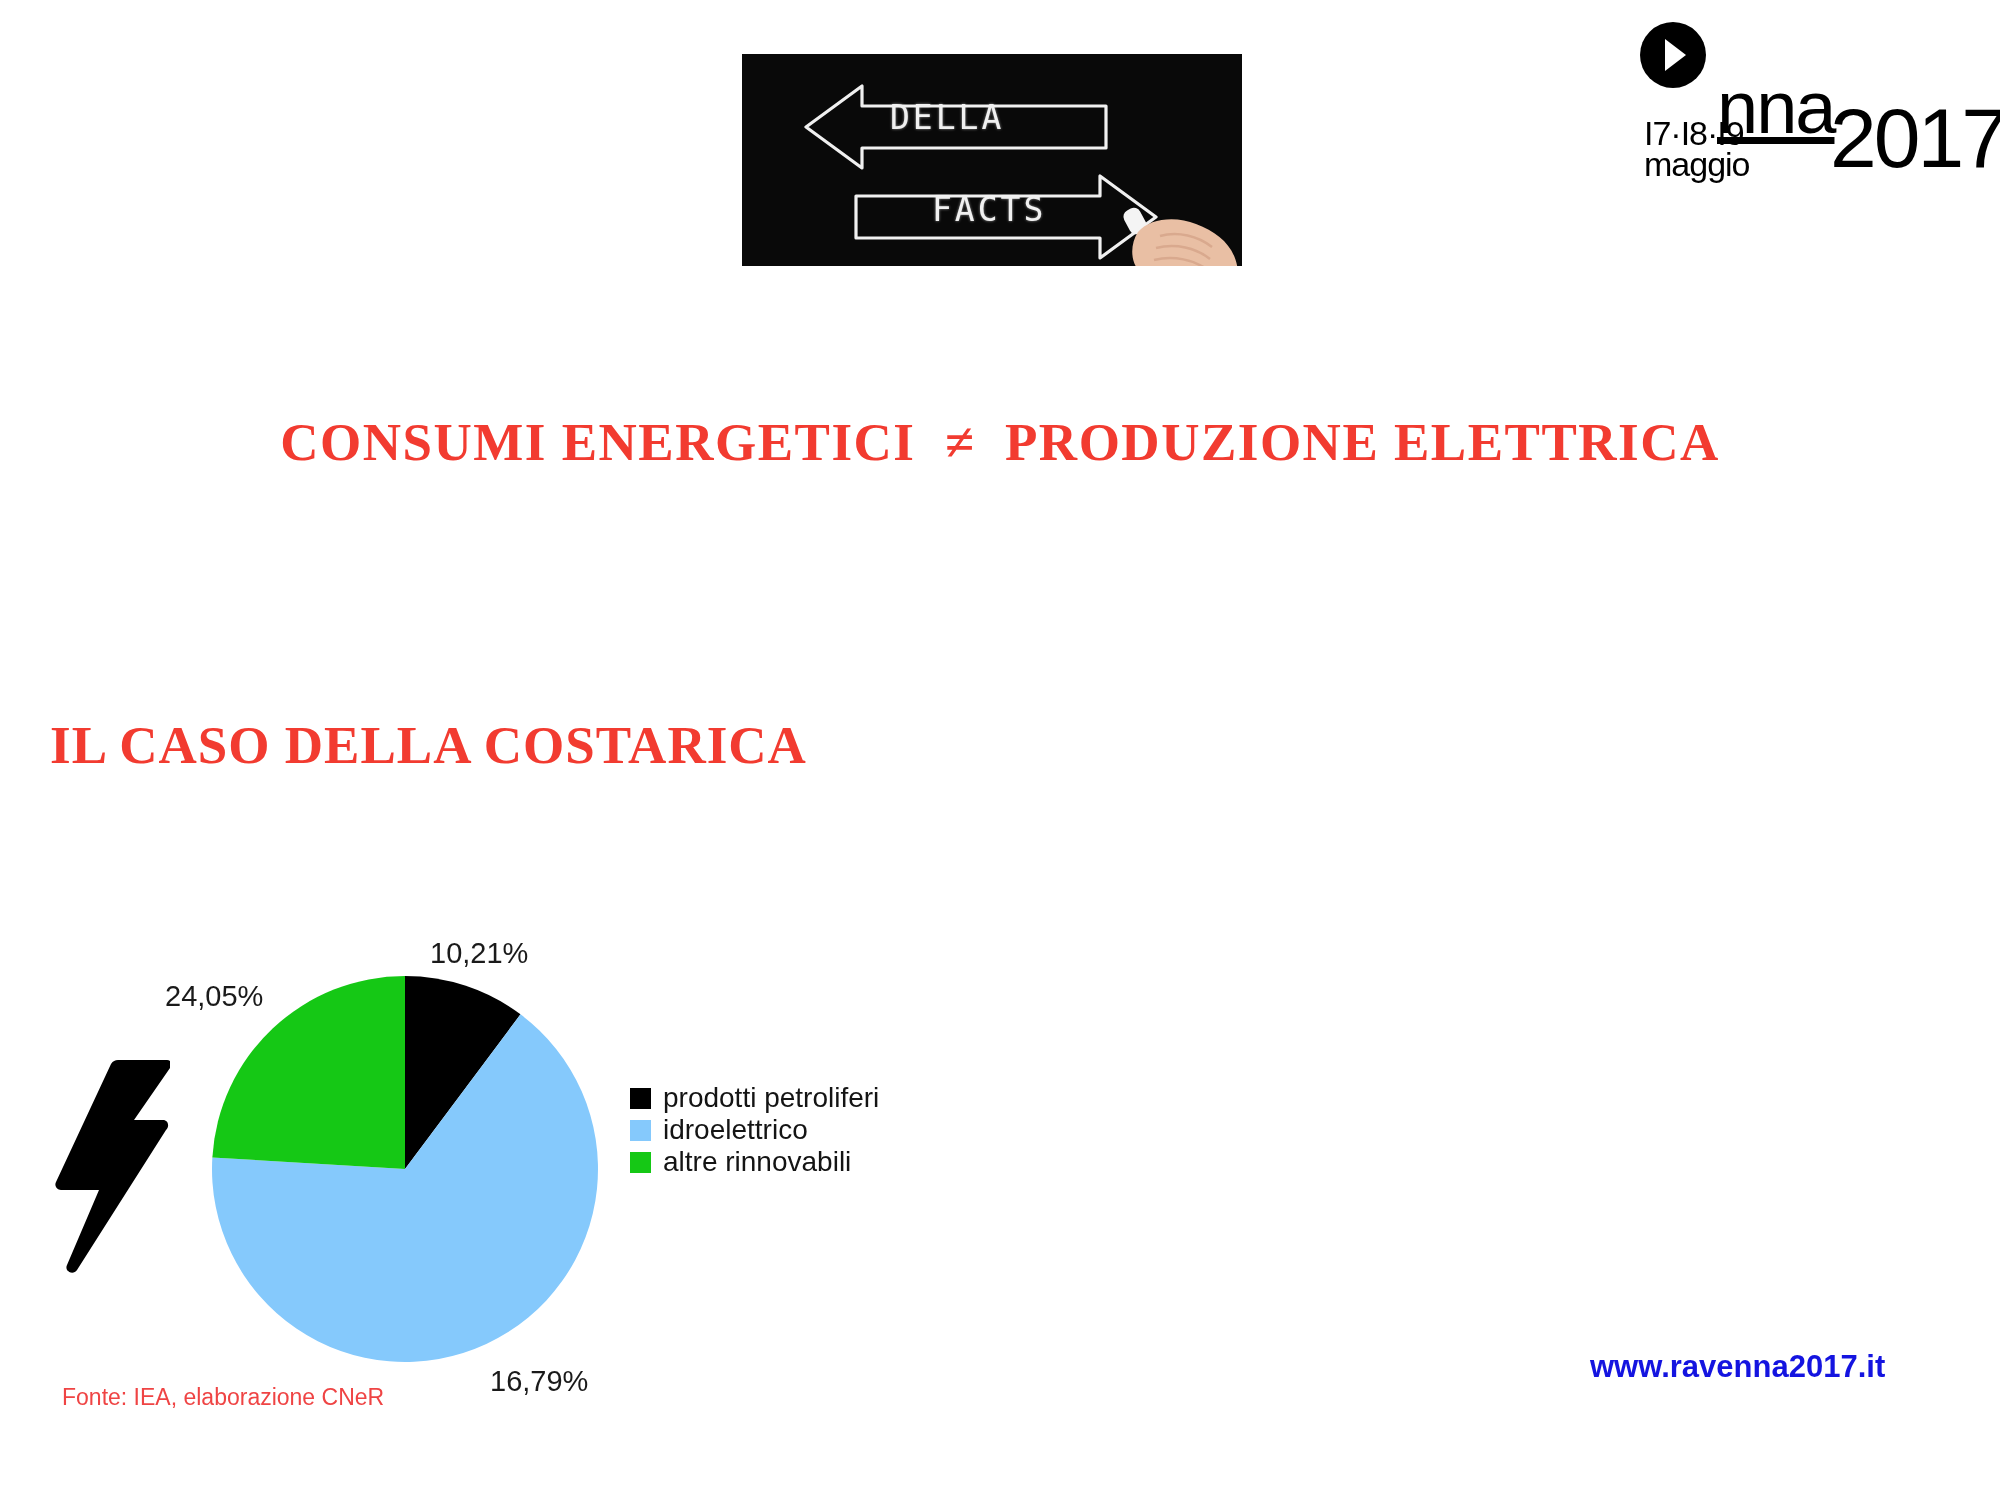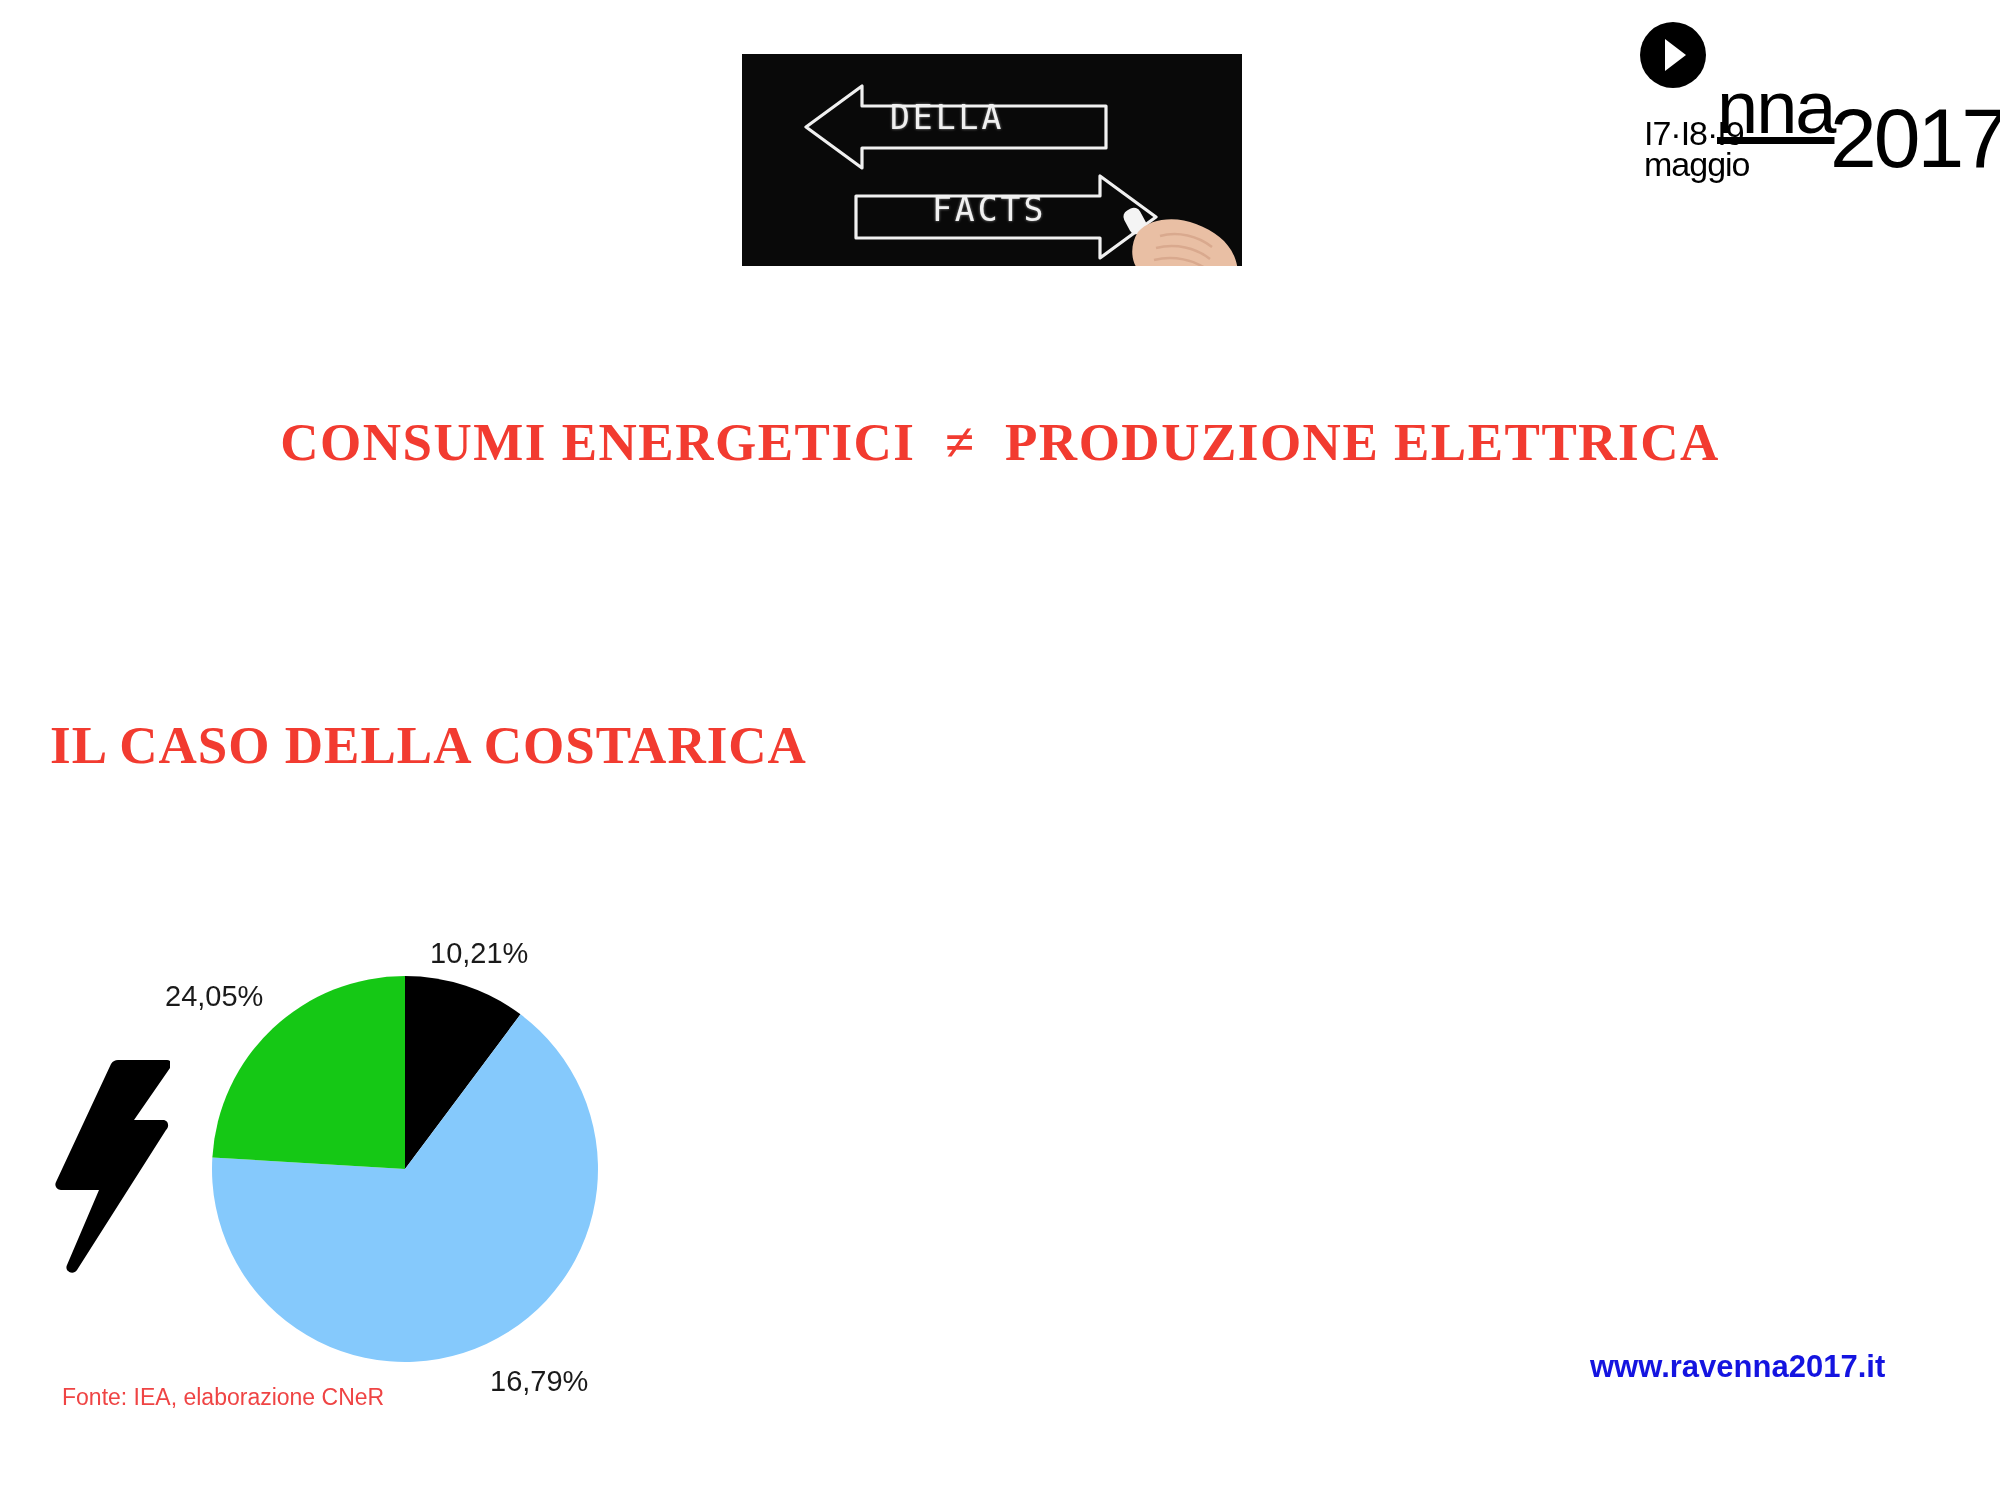--- a/index.html
+++ b/index.html
@@ -261,16 +261,30 @@
 
     <path id="slice-1" d="M 195 195 L 310.49 40.37 A 193 193 0 1 1 2.34 183.49 Z" fill="#85C9FC"></path>
 
     <path id="slice-2" d="M 195 195 L 2.34 183.49 A 193 193 0 0 1 195.00 2.00 Z" fill="#15C815"></path>
   </svg>
 
   <div class="pie-label" id="pie-label-0">10,21%</div>
   <div class="pie-label" id="pie-label-1">16,79%</div>
   <div class="pie-label" id="pie-label-2">24,05%</div>
 
+  <div id="pie-legend">
+    <div class="legend-row">
+      <span class="legend-swatch" style="background:#000000"></span>
+      <span class="legend-label">prodotti petroliferi</span>
+    </div>
+    <div class="legend-row">
+      <span class="legend-swatch" style="background:#85C9FC"></span>
+      <span class="legend-label">idroelettrico</span>
+    </div>
+    <div class="legend-row">
+      <span class="legend-swatch" style="background:#15C815"></span>
+      <span class="legend-label">altre rinnovabili</span>
+    </div>
+  </div>
 </div>
 
 <div id="source-note">Fonte: IEA, elaborazione CNeR</div>
 <div id="site-url">www.ravenna2017.it</div>
 
 </body></html>

